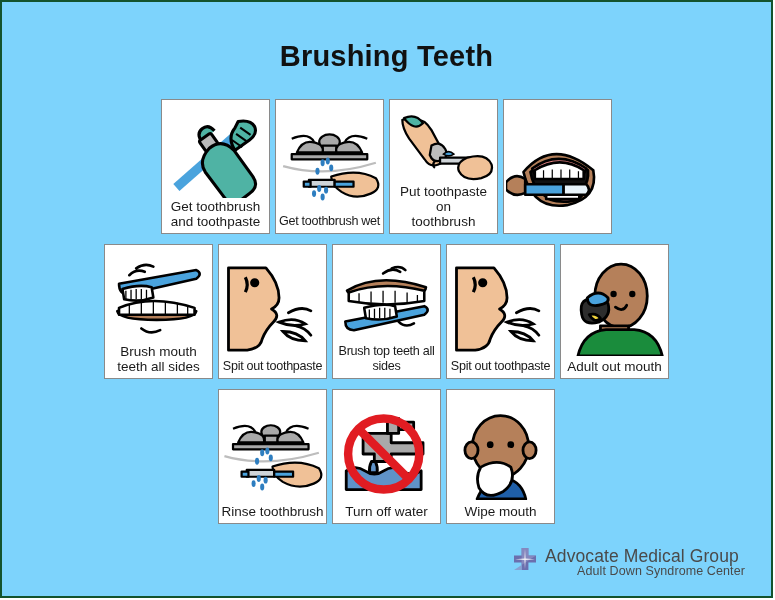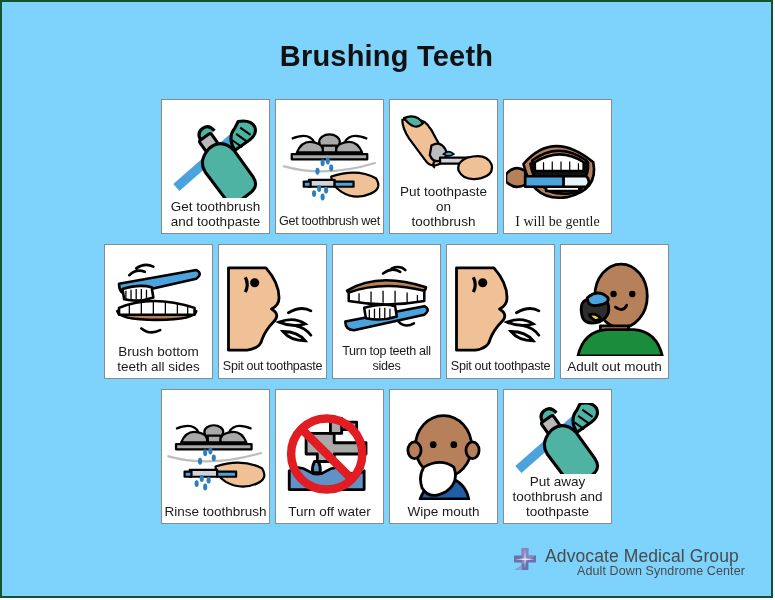--- a/index.html
+++ b/index.html
@@ -158,21 +158,20 @@
         <path d="M46 70 q20 -8 38 0 l0 7 h-38 z" fill="#ffffff"></path>
         <path d="M0 58 q10 -12 22 -4 l0 16 q-12 6 -22 -4 z" fill="#b5805a"></path>
         <path d="M22 60 h44 v12 h-44 z" fill="#4aa3dd"></path>
         <path d="M66 60 h26 q6 6 0 12 h-26 z" fill="#e8f4fb"></path>
       </g>
       <g stroke="#000000" stroke-width="1.4">
         <path d="M43 44 v10 M53 43 v11 M63 43 v11 M73 43 v11 M83 45 v9"></path>
       </g>
     </svg>
           </div>
-          <div class="cap serif">I will be gentle</div>
         </div>
       </div>
     <div class="row">
         <div class="card">
           <div class="art">
     <svg viewBox="0 0 120 84" width="114" height="80">
       <g stroke="#000000" stroke-width="3" stroke-linejoin="round">
         <path d="M14 22 L104 6 q8 4 0 10 L24 34 q-10 0 -10 -12 z" fill="#4aa3dd"></path>
         <path d="M18 28 q20 -6 34 -2 l2 12 q-16 6 -34 2 z" fill="#ffffff"></path>
         <path d="M12 54 q36 -16 92 0 q-2 10 -46 10 q-44 0 -46 -10 z" fill="#b5805a"></path>
@@ -181,21 +180,21 @@
       <g stroke="#000000" stroke-width="1.5" fill="none">
         <path d="M26 46 v12 M40 43 v15 M54 42 v16 M68 42 v16 M82 44 v14 M94 48 v10"></path>
         <path d="M22 30 v10 M28 29 v11 M34 28 v12 M40 28 v12 M46 29 v11"></path>
       </g>
       <g stroke="#000000" stroke-width="3" fill="none" stroke-linecap="round">
         <path d="M26 12 q8 -8 18 -4 M34 4 q10 -7 20 -2"></path>
         <path d="M40 74 q10 8 22 2"></path>
       </g>
     </svg>
           </div>
-          <div class="cap">Brush bottom
+          <div class="cap">Brush mouth
 teeth all sides</div>
         </div>
         <div class="card">
           <div class="art">
     <svg viewBox="0 0 110 96" width="104" height="90">
       <g stroke="#000000" stroke-width="3" stroke-linejoin="round">
         <path d="M8 4 h40 q14 16 14 32 q0 8 -8 12 q10 6 2 14 q-8 8 -12 18 q-2 10 -16 12 h-20 z" fill="#f0c197"></path>
         <path d="M26 14 q4 8 0 16" fill="none" stroke-width="3.4"></path>
         <circle cx="36" cy="20" r="3.4" fill="#000000"></circle>
       </g>
@@ -221,21 +220,21 @@
       <g stroke="#000000" stroke-width="1.5" fill="none">
         <path d="M28 33 v11 M42 31 v13 M56 30 v14 M70 30 v14 M84 32 v12 M96 35 v9"></path>
         <path d="M40 52 v10 M46 51 v11 M52 50 v12 M58 50 v12 M64 51 v11"></path>
       </g>
       <g stroke="#000000" stroke-width="3" fill="none" stroke-linecap="round">
         <path d="M56 10 q10 -8 20 -2 M66 4 q10 -4 16 2"></path>
         <path d="M74 66 q8 8 18 2"></path>
       </g>
     </svg>
           </div>
-          <div class="cap tight">Turn top teeth all
+          <div class="cap tight">Brush top teeth all
 sides</div>
         </div>
         <div class="card">
           <div class="art">
     <svg viewBox="0 0 110 96" width="104" height="90">
       <g stroke="#000000" stroke-width="3" stroke-linejoin="round">
         <path d="M8 4 h40 q14 16 14 32 q0 8 -8 12 q10 6 2 14 q-8 8 -12 18 q-2 10 -16 12 h-20 z" fill="#f0c197"></path>
         <path d="M26 14 q4 8 0 16" fill="none" stroke-width="3.4"></path>
         <circle cx="36" cy="20" r="3.4" fill="#000000"></circle>
       </g>
@@ -329,40 +328,20 @@
         <path d="M34 62 q18 -10 32 0 q6 16 -8 26 q-18 10 -26 -4 q-4 -12 2 -22 z" fill="#ffffff"></path>
       </g>
       <g fill="#000000">
                 <circle cx="44" cy="38" r="3.6"></circle>
                 <circle cx="66" cy="38" r="3.6"></circle>
               </g>
     </svg>
           </div>
           <div class="cap">Wipe mouth</div>
         </div>
-        <div class="card">
-          <div class="art">
-    <svg viewBox="0 0 100 80" width="104" height="83">
-      <g stroke="#000000" stroke-width="3" stroke-linejoin="round">
-        <path d="M12 70 L78 12" stroke="#4aa3dd" stroke-width="9" fill="none"></path>
-        <path d="M72 6 q12 -2 16 5 q3 7 -5 13 l-14 10 q-8 -12 0 -22 z" fill="#4fb3a4"></path>
-        <rect x="72" y="8" width="16" height="16" fill="#ffffff" opacity="0"></rect>
-        <path d="M37 26 q-6 -8 0 -13 q6 -5 12 2" fill="#4fb3a4"></path>
-        <rect x="36" y="20" width="14" height="13" rx="2" fill="#b9b9b9" transform="rotate(-35 43 26)"></rect>
-        <path d="M44 32 q12 -10 24 2 l18 25 q7 10 -3 17 l-8 6 q-10 7 -17 -3 L40 55 q-7 -11 4 -23 z" fill="#4fb3a4"></path>
-      </g>
-      <g stroke="#000000" stroke-width="2" fill="none">
-        <path d="M74 12 l10 7 M70 18 l10 7 M66 24 l10 7"></path>
-      </g>
-    </svg>
-          </div>
-          <div class="cap">Put away
-toothbrush and
-toothpaste</div>
-        </div>
       </div>
   </div>
 
   <div class="footer-left">
   </div>
 
   <div class="footer-logo">
     <span class="cross">
       <svg width="26" height="26" viewBox="0 0 26 26">
         <path d="M9.6 1 H16.4 V8.6 H24 V15.4 H16.4 V23 H9.6 V15.4 H2 V8.6 H9.6 Z" fill="#6b6fae"></path>

